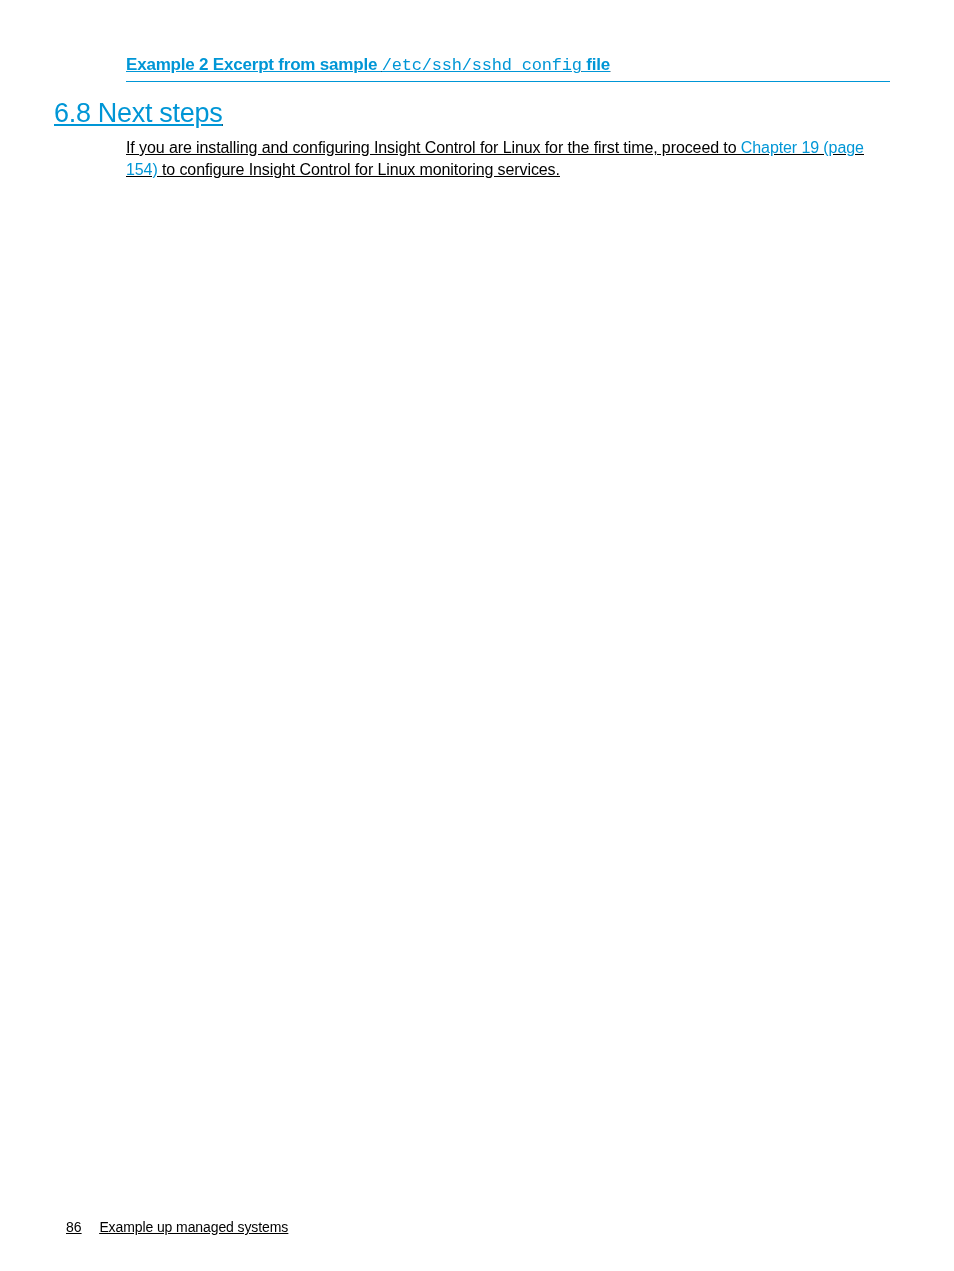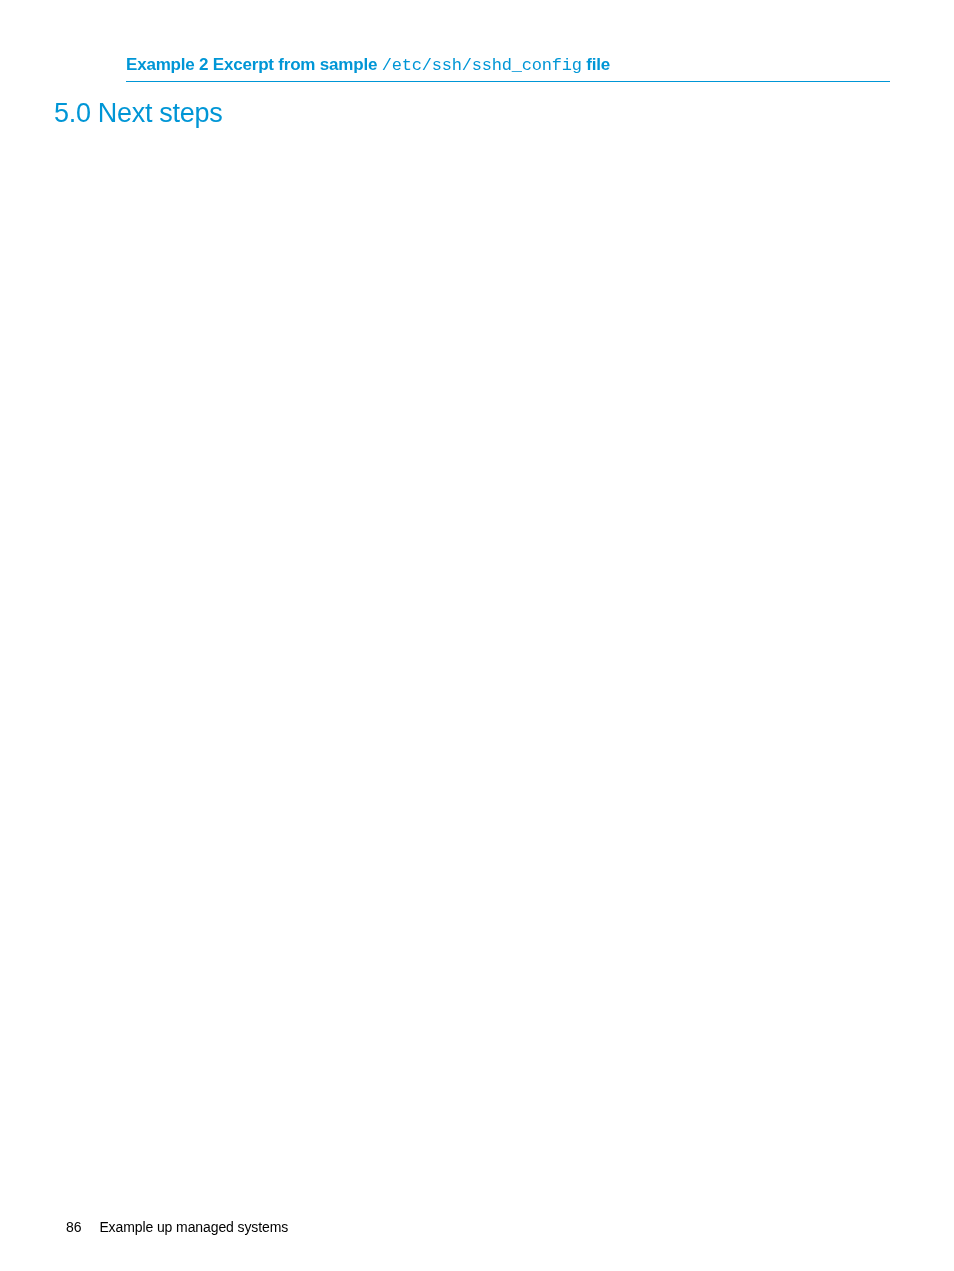--- a/index.html
+++ b/index.html
@@ -1,18 +1,19 @@
 <!DOCTYPE html>
 <html><head>
   <meta charset="utf-8">
   <style>
     * {
       margin: 0;
       padding: 0;
       box-sizing: border-box;
+      text-decoration: underline;
     }
     body {
       font-family: Arial, Helvetica, sans-serif;
       background: #ffffff;
       width: 954px;
       height: 1271px;
       position: relative;
       color: #000000;
     }
     .page {
@@ -83,20 +84,21 @@
   </style>
 </head>
 <body>
 
 <div class="page">
 
   <div class="example-box">
     <div class="example-title"><span>Example 2 Excerpt from sample </span><span class="mono">/etc/ssh/sshd_config</span><span> file</span></div>
   </div>
 
-  <h2 class="section-heading">5.0 Next steps</h2>
+  <h2 class="section-heading">6.8 Next steps</h2>
 
+  <p class="body-text"><span>If you are installing and configuring Insight Control for Linux for the first time, proceed to </span><a href="#">Chapter 19 (page 154)</a><span> to configure Insight Control for Linux monitoring services.</span></p>
 
   <div class="footer">
     <span class="page-num">86</span><span>Example up managed systems</span>
   </div>
 
 </div>
 
 </body></html>

